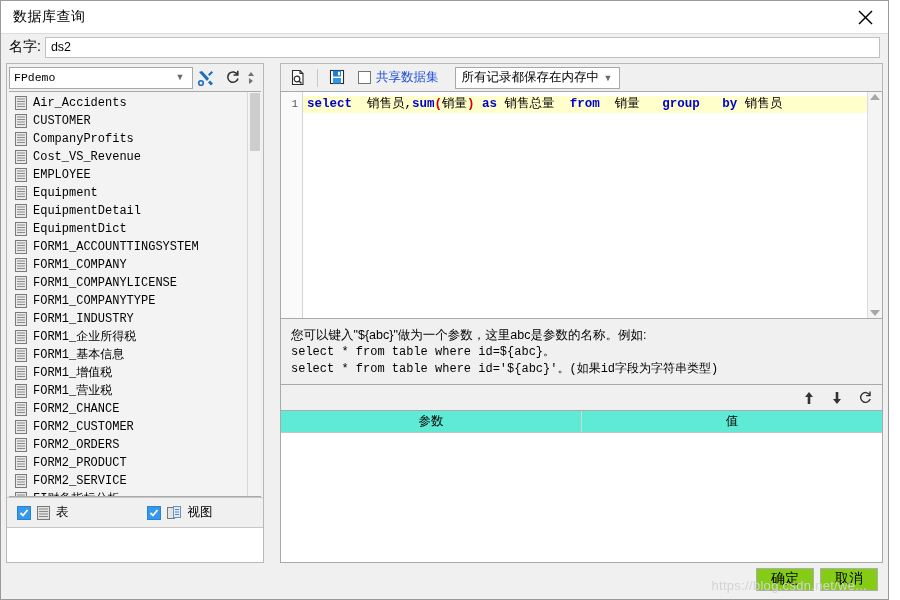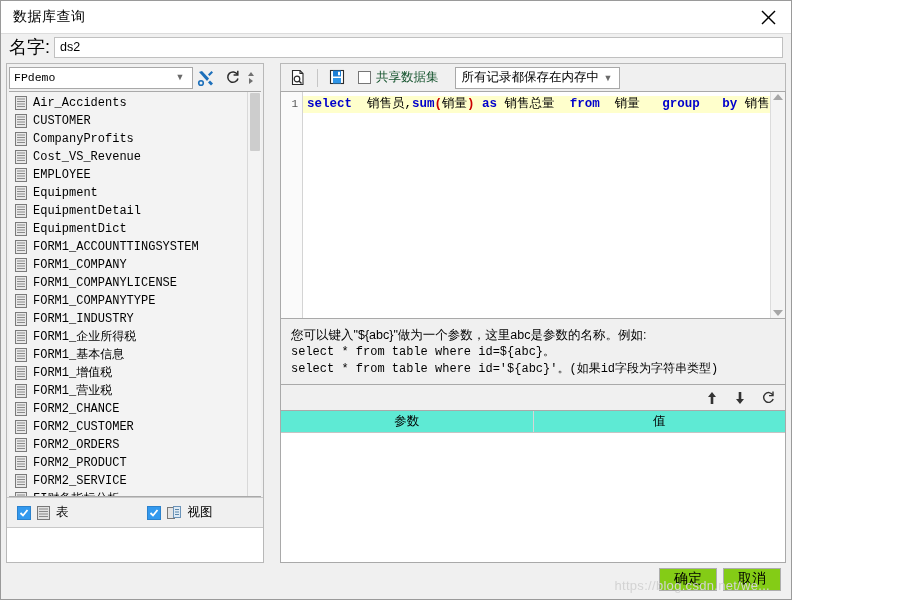--- a/index.html
+++ b/index.html
@@ -5,21 +5,21 @@
   * { box-sizing: border-box; }
   html, body {
     margin: 0; padding: 0;
     width: 900px; height: 600px;
     overflow: hidden;
     background: #ffffff;
     font-family: "Liberation Sans", sans-serif;
   }
   .window {
     position: relative;
-    width: 792px; height: 600px;
+    width: 889px; height: 600px;
     background: #f0f0f0;
     border: 1px solid #9a9a9a;
     display: flex;
     flex-direction: column;
   }
   
   .titlebar {
     height: 33px;
     background: #ffffff;
     border-bottom: 1px solid #dcdcdc;
@@ -44,21 +44,21 @@
   
   .name-row {
     height: 26px;
     background: #f0f0f0;
     display: flex;
     align-items: center;
     padding: 0 8px;
     flex: none;
   }
   .name-label {
-    font-size: 18px;
+    font-size: 14px;
     color: #000;
     margin-right: 4px;
     white-space: nowrap;
   }
   .name-input {
     flex: 1;
     height: 21px;
     border: 1px solid #c0c0c0;
     background: #fff;
     font-family: "Liberation Sans", sans-serif;
@@ -254,21 +254,21 @@
   .share-check {
     display: flex; align-items: center; gap: 5px;
     margin-left: 6px; cursor: pointer;
   }
   .chk-empty {
     width: 13px; height: 13px;
     border: 1px solid #767676;
     background: #fff;
     flex: none;
   }
-  .share-label { font-size: 12.5px; color: #14532d; }
+  .share-label { font-size: 12.5px; color: #1d4ed8; }
   .mem-select {
     margin-left: 14px;
     height: 22px;
     min-width: 150px;
     border: 1px solid #a8a8a8;
     background: #ffffff;
     display: flex; align-items: center;
     padding: 0 2px 0 6px;
     cursor: pointer;
   }

